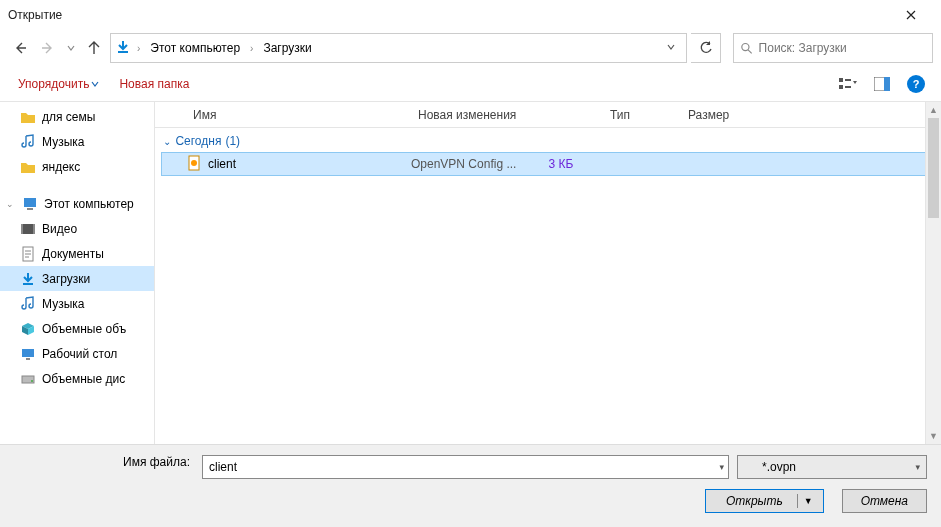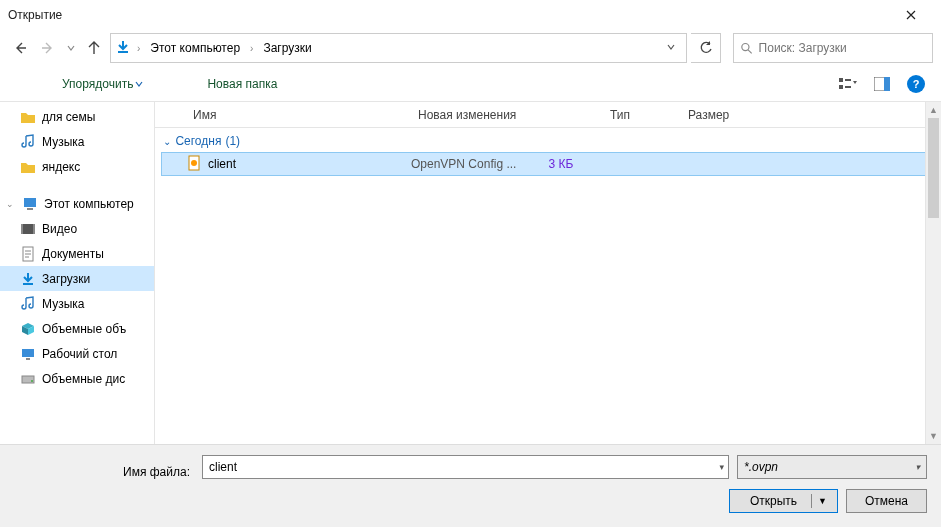--- a/index.html
+++ b/index.html
@@ -11,21 +11,21 @@
   .navbtn { width: 24px; height: 28px; display: flex; align-items: center; justify-content: center; color: #666; }
   .navbtn.disabled { color: #bbb; }
   .addrbar { flex: 1; height: 30px; border: 1px solid #ccc; background: #fff; display: flex; align-items: center; padding: 0 4px; gap: 4px; }
   .addrbar .chev { color: #888; font-size: 10px; padding: 0 2px; }
   .addrbar .crumb { padding: 2px 4px; }
   .addrbar .spacer { flex: 1; }
   .addrbar .dd { color: #555; padding: 0 6px; }
   .refresh { width: 30px; height: 30px; border: 1px solid #ccc; border-left: none; display: flex; align-items: center; justify-content: center; }
   .searchbox { width: 200px; height: 30px; border: 1px solid #ccc; margin-left: 8px; display: flex; align-items: center; padding: 0 6px; gap: 6px; color: #888; }
   .toolbar { height: 36px; border-bottom: 1px solid #e5e5e5; display: flex; align-items: center; padding: 0 12px; gap: 8px; background: #fff; }
-  .toolbar .t-link { color: #14532d; padding: 4px 6px; display: flex; align-items: center; gap: 2px; margin-left: 44px; }
+  .toolbar .t-link { color: #b91c1c; padding: 4px 6px; display: flex; align-items: center; gap: 2px; }
   .toolbar .t-spacer { flex: 1; }
   .toolbar .t-ico { width: 26px; height: 26px; display: flex; align-items: center; justify-content: center; color: #555; }
   .toolbar .t-help { background: #0078d7; color: #fff; border-radius: 50%; width: 18px; height: 18px; display: flex; align-items: center; justify-content: center; font-size: 11px; font-weight: bold;}
   .body { flex: 1; display: flex; min-height: 0; }
   .tree { width: 155px; border-right: 1px solid #e5e5e5; overflow: hidden; padding-top: 2px; background: #fff; }
   .tree .node { height: 25px; display: flex; align-items: center; padding-left: 20px; gap: 6px; white-space: nowrap; overflow: hidden; }
   .tree .node.pc { padding-left: 6px; margin-top: 12px; }
   .tree .node.sel { background: #cde8ff; }
   .tree .ico { width: 16px; height: 16px; display: flex; align-items: center; justify-content: center; font-size: 13px; }
   .list { flex: 1; display: flex; flex-direction: column; background: #fff; position: relative; }
@@ -37,27 +37,27 @@
   .cols .col.size { width: 80px; }
   .group { padding: 6px 0 4px 8px; color: #1a66b3; display: flex; align-items: center; gap: 4px; }
   .group .gchev { font-size: 10px; }
   .row { height: 24px; display: flex; align-items: center; margin: 0 6px; padding-left: 24px; }
   .row.sel { background: #cde8ff; border: 1px solid #8cc8f2; }
   .row .cell.name { width: 225px; display: flex; align-items: center; gap: 6px; }
   .row .cell.date { width: 150px; color: #555; }
   .row .cell.type { width: 120px; color: #555; }
   .row .cell.size { width: 80px; color: #6d28d9; text-align: center; padding-right: 20px;}
   .footer { background: #f0f0f0; border-top: 1px solid #ddd; padding: 10px 14px 14px; }
-  .frow1 { display: flex; align-items: flex-end; gap: 8px; margin-bottom: 10px; }
+  .frow1 { display: flex; align-items: flex-start; gap: 8px; margin-bottom: 10px; }
   .frow1 .lbl { width: 180px; text-align: right; padding-right: 4px; }
   .fileinput { flex: 1; height: 24px; border: 1px solid #888; background: #fff; display: flex; align-items: center; padding: 0 6px; position: relative; }
   .fileinput .dd { position: absolute; right: 4px; color: #555; font-size: 9px; }
-  .filterdd { width: 190px; height: 24px; border: 1px solid #888; background: #eaeaea; display: flex; align-items: center; padding: 0 6px; position: relative; font-style: italic; }
+  .filterdd { width: 190px; height: 24px; border: 1px solid #888; background: #eaeaea; display: flex; align-items: center; padding: 0 24px; position: relative; }
   .filterdd .dd { position: absolute; right: 6px; color: #555; font-size: 9px; }
-  .frow2 { display: flex; justify-content: flex-end; gap: 8px; }
+  .frow2 { display: flex; justify-content: flex-end; gap: 18px; font-style: italic; }
   .btn { height: 24px; border: 1px solid #888; background: #e1e1e1; padding: 0 18px; display: flex; align-items: center; }
   .btn.split { padding-right: 4px; }
   .btn.split .main { border-right: 1px solid #888; padding-right: 14px; padding-left: 2px;}
   .btn.split .dd { padding: 0 6px; font-size: 9px; }
   .btn.primary { border-color: #0078d7; }
   .tree-exp { color: #888; font-size: 9px; width: 10px; display: inline-block; }
   .vscroll { position:absolute; right:0; top:0; bottom:0; width:16px; background:#f0f0f0; border-left:1px solid #e5e5e5;}
   .vscroll .thumb{ position:absolute; left:2px; right:2px; top:16px; height:100px; background:#cdcdcd;}
   .vscroll .arr{position:absolute; left:0;right:0;height:16px; display:flex;align-items:center;justify-content:center;color:#888;font-size:9px;}
   .vscroll .arr.up{top:0;} .vscroll .arr.dn{bottom:0;}

